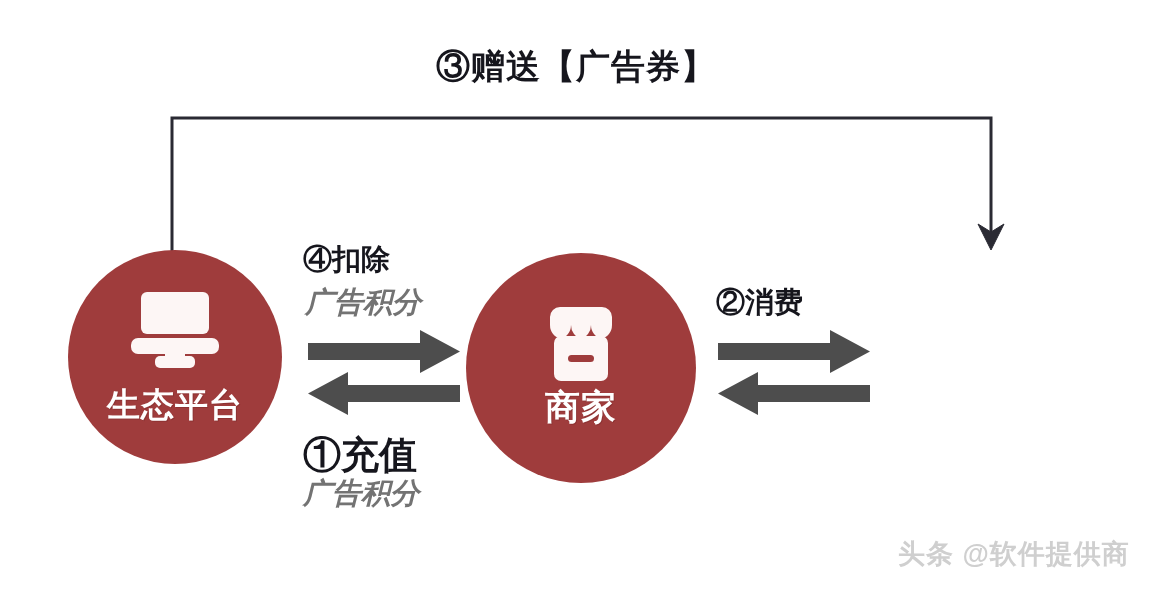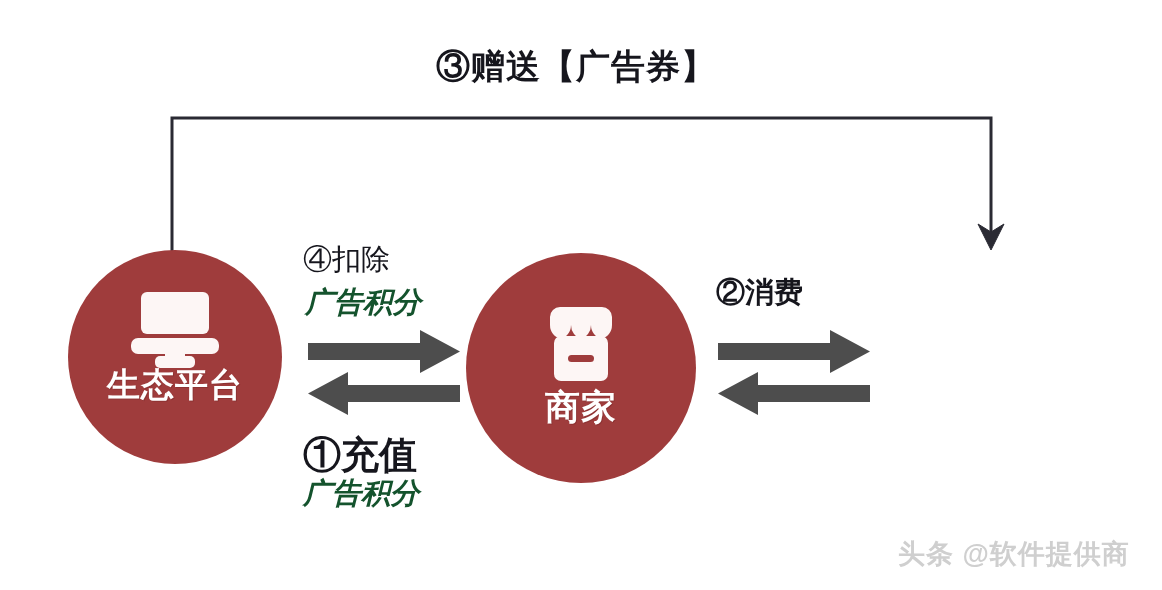--- a/index.html
+++ b/index.html
@@ -40,21 +40,21 @@
     line-height: 1;
     white-space: nowrap;
     text-shadow: 1px 1px 0 rgba(120,40,40,.45);
   }
 
   #node-platform {
     left: 68px;  top: 250px;
     width: 214px; height: 214px;
   }
   #node-platform .node-icon { margin-top: 42px; }
-  #node-platform .node-label { font-size: 33px; text-align: right; }
+  #node-platform .node-label { margin-top: 20px; font-size: 33px; text-align: right; }
 
   #node-merchant {
     left: 466px; top: 253px;
     width: 230px; height: 230px;
   }
   #node-merchant .node-icon { margin-top: 46px; }
   #node-merchant .node-label { font-size: 35px; }
 
   #node-consumer {
     left: 880px; top: 248px;
@@ -73,50 +73,50 @@
 
   
   .lbl {
     position: absolute;
     white-space: nowrap;
     line-height: 1.12;
     font-family: "Liberation Serif", "DejaVu Serif", serif;
     text-align: right;
   }
   .lbl-dark { color: #16161d; }
-  .lbl-red  { color: #14532d; font-style: italic; }
+  .lbl-red  { color: #737373; font-style: italic; }
 
   #label-gift {
     left: 436px; top: 48px;
     font-size: 34px;
     font-weight: 700;
     letter-spacing: 1px;
   }
   #label-deduct-line1 {
     left: 303px; top: 243px;
     font-size: 29px;
-    font-weight: 400;
+    font-weight: 700;
   }
   #label-deduct-line2 {
     left: 305px; top: 286px;
     font-size: 29px;
     font-weight: 700;
   }
   #label-recharge-line1 {
     left: 303px; top: 434px;
     font-size: 38px;
     font-weight: 700;
   }
   #label-recharge-line2 {
     left: 303px; top: 477px;
     font-size: 29px;
     font-weight: 700;
   }
   #label-consume {
-    left: 716px; top: 276px;
+    left: 716px; top: 286px;
     font-size: 29px;
     font-weight: 700;
   }
 
   
   #watermark {
     position: absolute;
     left: 898px; top: 536px;
     font-family: "Liberation Sans", "DejaVu Sans", sans-serif;
     font-size: 27px;

